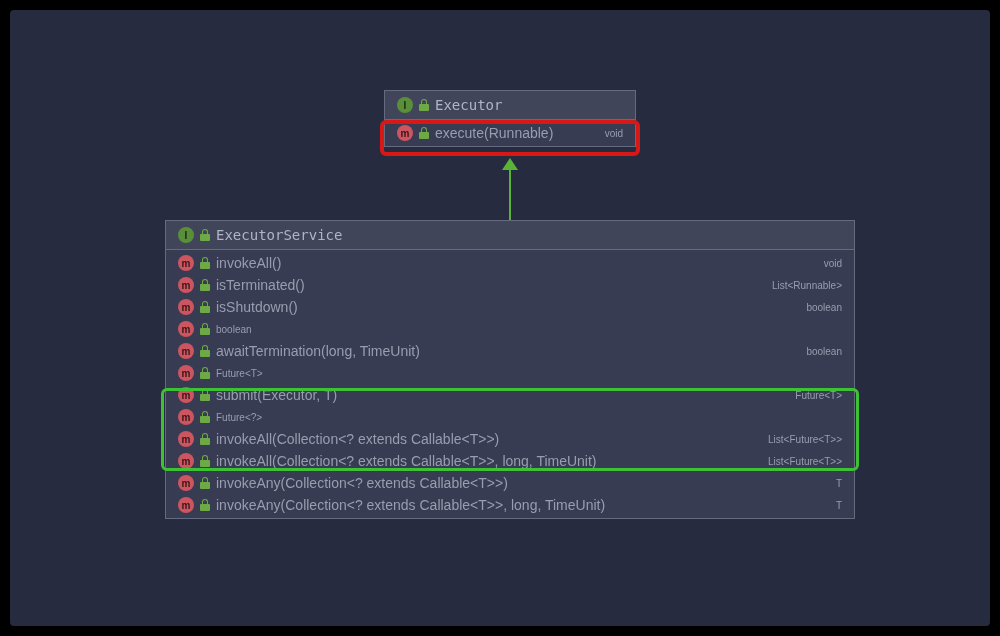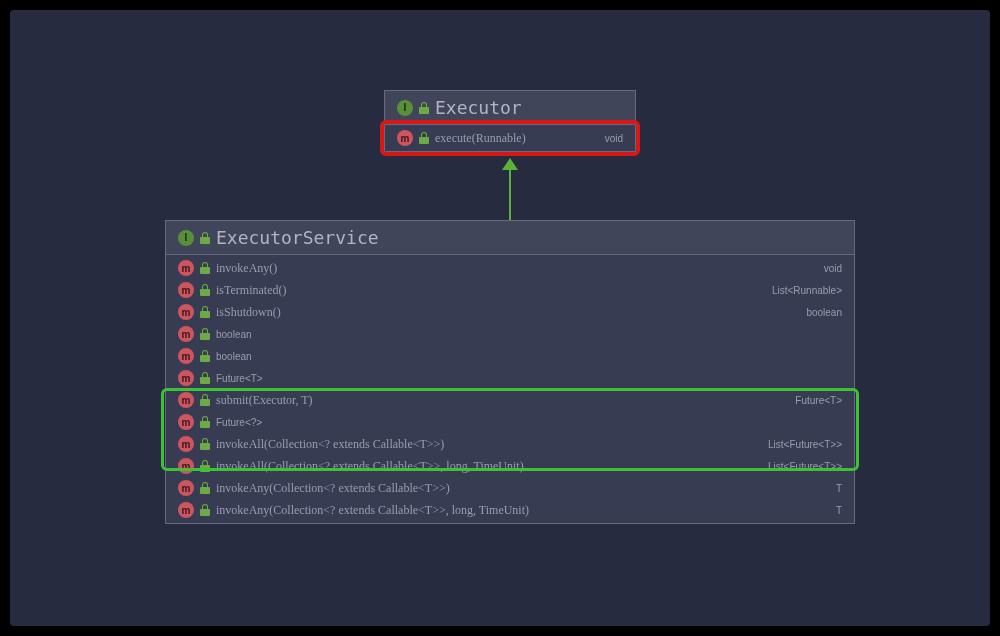--- a/index.html
+++ b/index.html
@@ -27,36 +27,36 @@
   .class-header {
     background: #404559;
     padding: 6px 12px;
     display: flex;
     align-items: center;
     gap: 6px;
     border-bottom: 1px solid #646a80;
   }
   .class-name {
     color: #b0b5c6;
-    font-size: 18px;
+    font-size: 14px;
     font-family: inherit;
   }
   .class-body {
     padding: 2px 0;
   }
   .method-row {
     display: flex;
     align-items: center;
     padding: 3px 12px;
     gap: 6px;
   }
   .method-sig {
     color: #999daf;
-    font-size: 12px;
-    font-family: Liberation Serif, serif;
+    font-size: 14px;
+    font-family: Liberation Sans, sans-serif;
     flex: 1;
   }
   .method-ret {
     color: #999daf;
     font-size: 10px;
     font-family: "Helvetica Neue", Arial, sans-serif;
     text-align: right;
   }
   .icon-circle {
     width: 16px;
@@ -170,21 +170,21 @@
   <div class="class-box service-box">
     <div class="class-header">
       <span class="icon-circle icon-interface">I</span>
       <span class="icon-lock"></span>
       <span class="class-name">ExecutorService</span>
     </div>
     <div class="class-body" id="service-body">
     <div class="method-row">
           <span class="icon-circle icon-method">m</span>
           <span class="icon-lock"></span>
-          <span class="method-sig">invokeAny()</span>
+          <span class="method-sig">invokeAll()</span>
           <span class="method-ret">void</span>
         </div>
         <div class="method-row">
           <span class="icon-circle icon-method">m</span>
           <span class="icon-lock"></span>
           <span class="method-sig">isTerminated()</span>
           <span class="method-ret">List&lt;Runnable&gt;</span>
         </div>
         <div class="method-row">
           <span class="icon-circle icon-method">m</span>
@@ -193,20 +193,21 @@
           <span class="method-ret">boolean</span>
         </div>
         <div class="method-row">
           <span class="icon-circle icon-method">m</span>
           <span class="icon-lock"></span>
           <span class="method-ret">boolean</span>
         </div>
         <div class="method-row">
           <span class="icon-circle icon-method">m</span>
           <span class="icon-lock"></span>
+          <span class="method-sig">awaitTermination(long, TimeUnit)</span>
           <span class="method-ret">boolean</span>
         </div>
         <div class="method-row">
           <span class="icon-circle icon-method">m</span>
           <span class="icon-lock"></span>
           <span class="method-ret">Future&lt;T&gt;</span>
         </div>
         <div class="method-row">
           <span class="icon-circle icon-method">m</span>
           <span class="icon-lock"></span>

